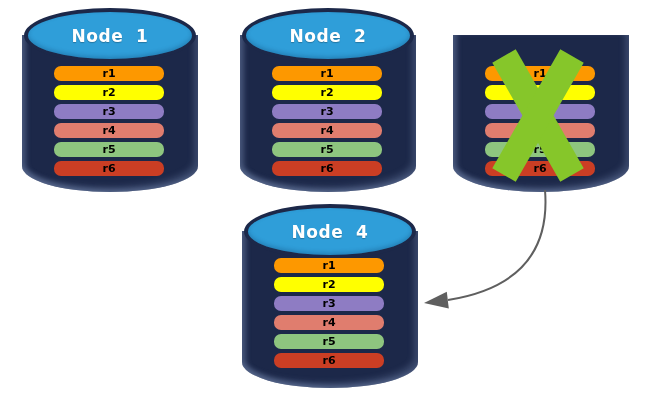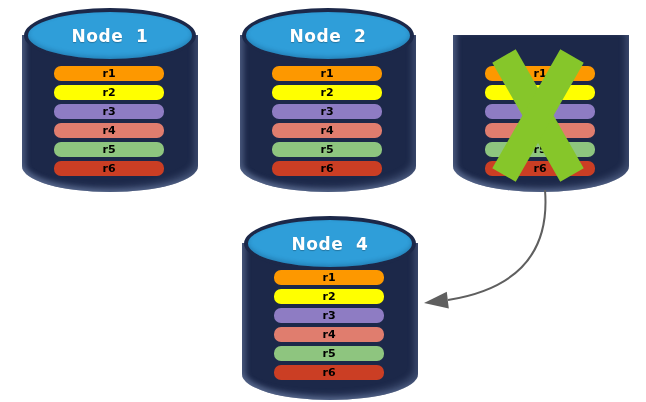--- a/index.html
+++ b/index.html
@@ -93,21 +93,21 @@
       <div class="row" style="background-color: rgb(224, 125, 110);">r4</div>
       <div class="row" style="background-color: rgb(142, 197, 127);">r5</div>
       <div class="row" style="background-color: rgb(203, 62, 36);">r6</div>
     </div>
     <svg class="x-svg" width="86" height="129" viewBox="0 0 86 129" aria-hidden="true">
       <line x1="9" y1="5" x2="77" y2="124"></line>
       <line x1="77" y1="5" x2="9" y2="124"></line>
     </svg>
   </div>
 
-  <div class="node node--4" style="left:242px;top:216px">
+  <div class="node node--4" style="left:242px;top:204px">
     <div class="cyl-body"></div>
     <div class="cyl-top">
       <span class="node-title">Node  4</span>
     </div>
     <div class="rows">
       <div class="row" style="background-color: rgb(253, 152, 0);">r1</div>
       <div class="row" style="background-color: rgb(255, 255, 0);">r2</div>
       <div class="row" style="background-color: rgb(142, 124, 195);">r3</div>
       <div class="row" style="background-color: rgb(224, 125, 110);">r4</div>
       <div class="row" style="background-color: rgb(142, 197, 127);">r5</div>

